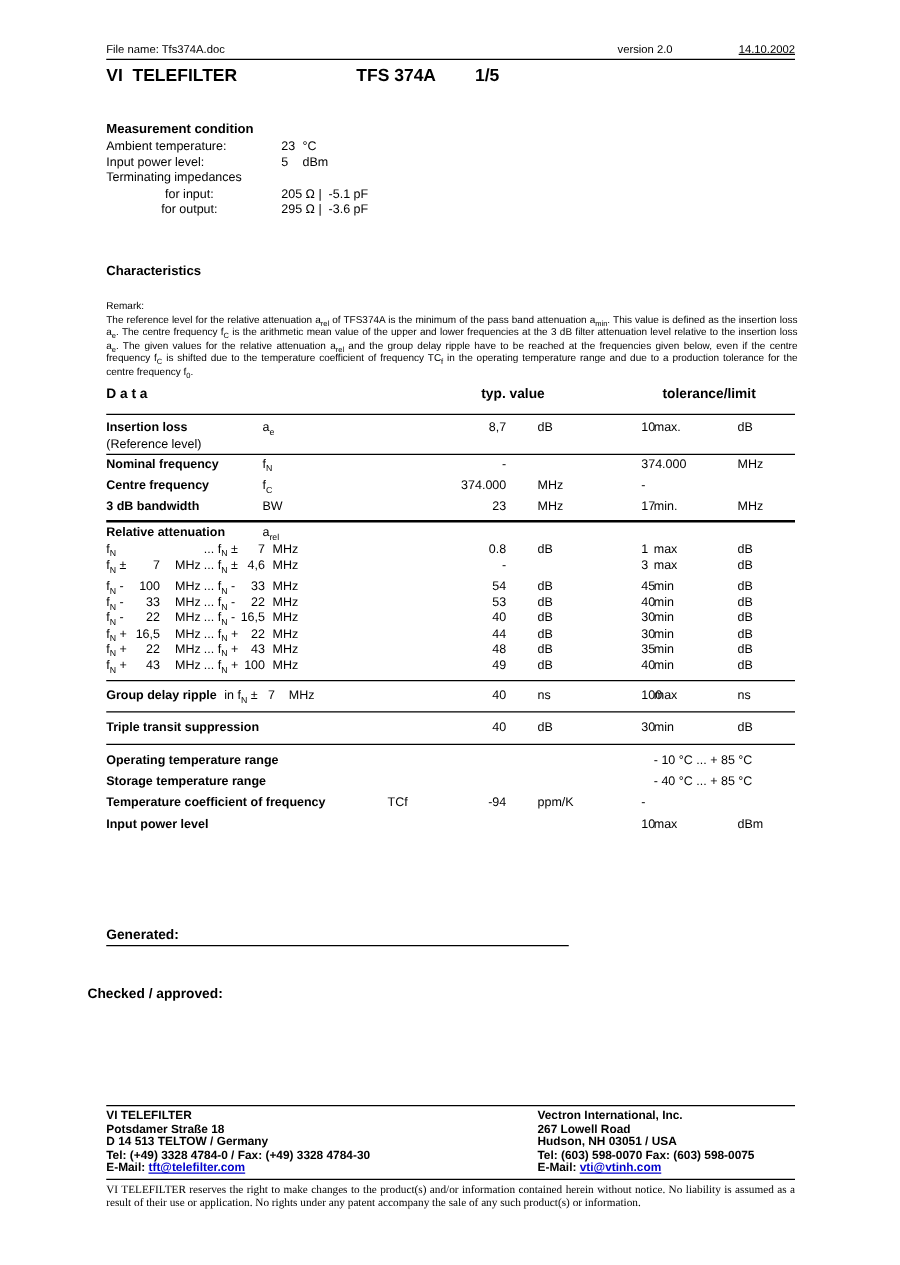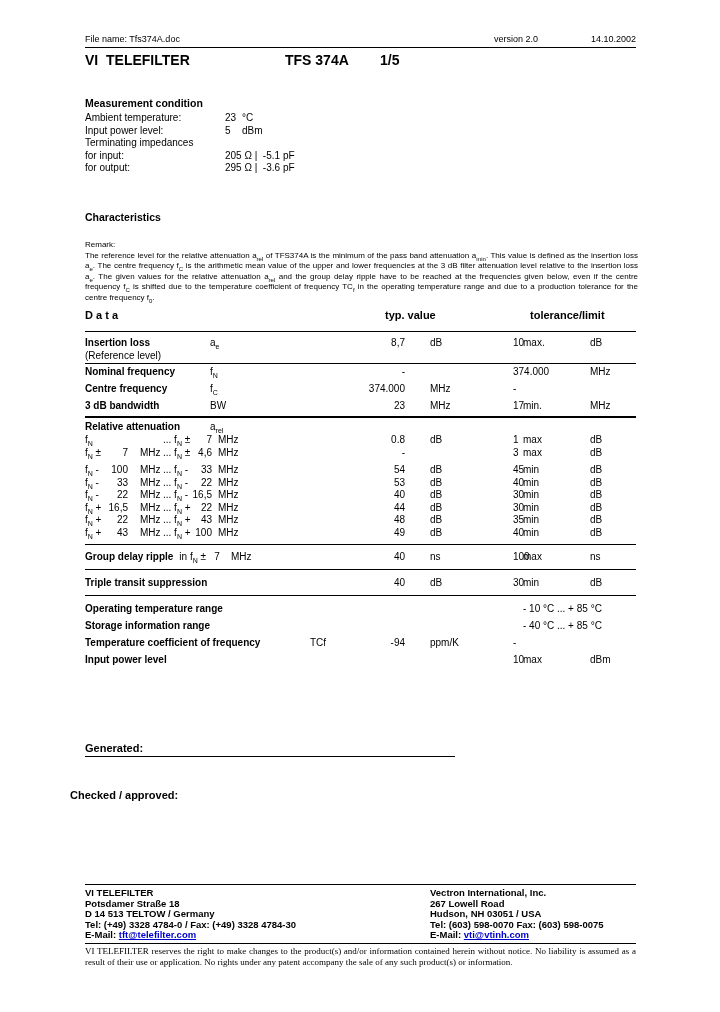--- a/index.html
+++ b/index.html
@@ -10,34 +10,34 @@
     margin:0 auto;
   }
   sub { font-size:7px; line-height:0; }
   .sm sub { font-size:6px; }
 
   
   .hdr { position:absolute; left:85px; top:34px; width:551px; }
   .hdr-row1 { display:flex; font-size:9px; line-height:11px; }
   .hdr-file { flex:1; }
   .hdr-ver { width:90px; }
-  .hdr-date { width:52px; text-align:right; }
+  .hdr-date { width:52px; text-align:right;text-decoration:underline; }
   .hdr-rule { border-bottom:1px solid #000; margin-top:2px; }
   .hdr-row2 { display:flex; font-size:14px; font-weight:bold; margin-top:4px; line-height:17px; }
   .hdr-co { width:200px; white-space:pre; }
   .hdr-title { flex:1; text-align:center; }
   .hdr-part { width:95px; }
   .hdr-page { width:50px; }
 
   
   .meas { position:absolute; left:85px; top:97px; width:551px; font-size:10px; line-height:12.5px; }
   .meas h2 { font-size:10.5px; line-height:13px; margin-bottom:2px; }
   .mrow { display:flex; }
   .mlabel { width:140px; }
-  .mlabel.ind { text-align:left; padding-right:7px; }
+  .mlabel.ind { text-align:center; padding-right:7px; }
   .mval { width:17px; }
   .mfree { white-space:pre; }
 
   
   .chars { position:absolute; left:85px; top:211px; width:553px; }
   .chars h2 { font-size:10.5px; line-height:13px; }
   .sm { font-size:8px; line-height:10.5px; }
   .remark-label { margin-top:16px; }
   .remark-text { text-align:justify; }
 
@@ -325,21 +325,21 @@
         <span class="a-tolu">dB</span>
       </div>
     </div>
 
     <div class="grp g6">
       <div class="trow">
         <span class="rlabel">Operating temperature range</span>
         <span class="a-range">- 10 °C ... + 85  °C</span>
       </div>
       <div class="trow">
-        <span class="rlabel">Storage information range</span>
+        <span class="rlabel">Storage temperature range</span>
         <span class="a-range">- 40 °C ... + 85  °C</span>
       </div>
       <div class="trow">
         <span class="rlabel">Temperature coefficient of frequency</span>
         <span class="a-sym wide">TCf</span>
         <span class="a-typv">-94</span>
         <span class="a-typu">ppm/K</span>
         <span class="a-tolv">-</span>
       </div>
       <div class="trow">

